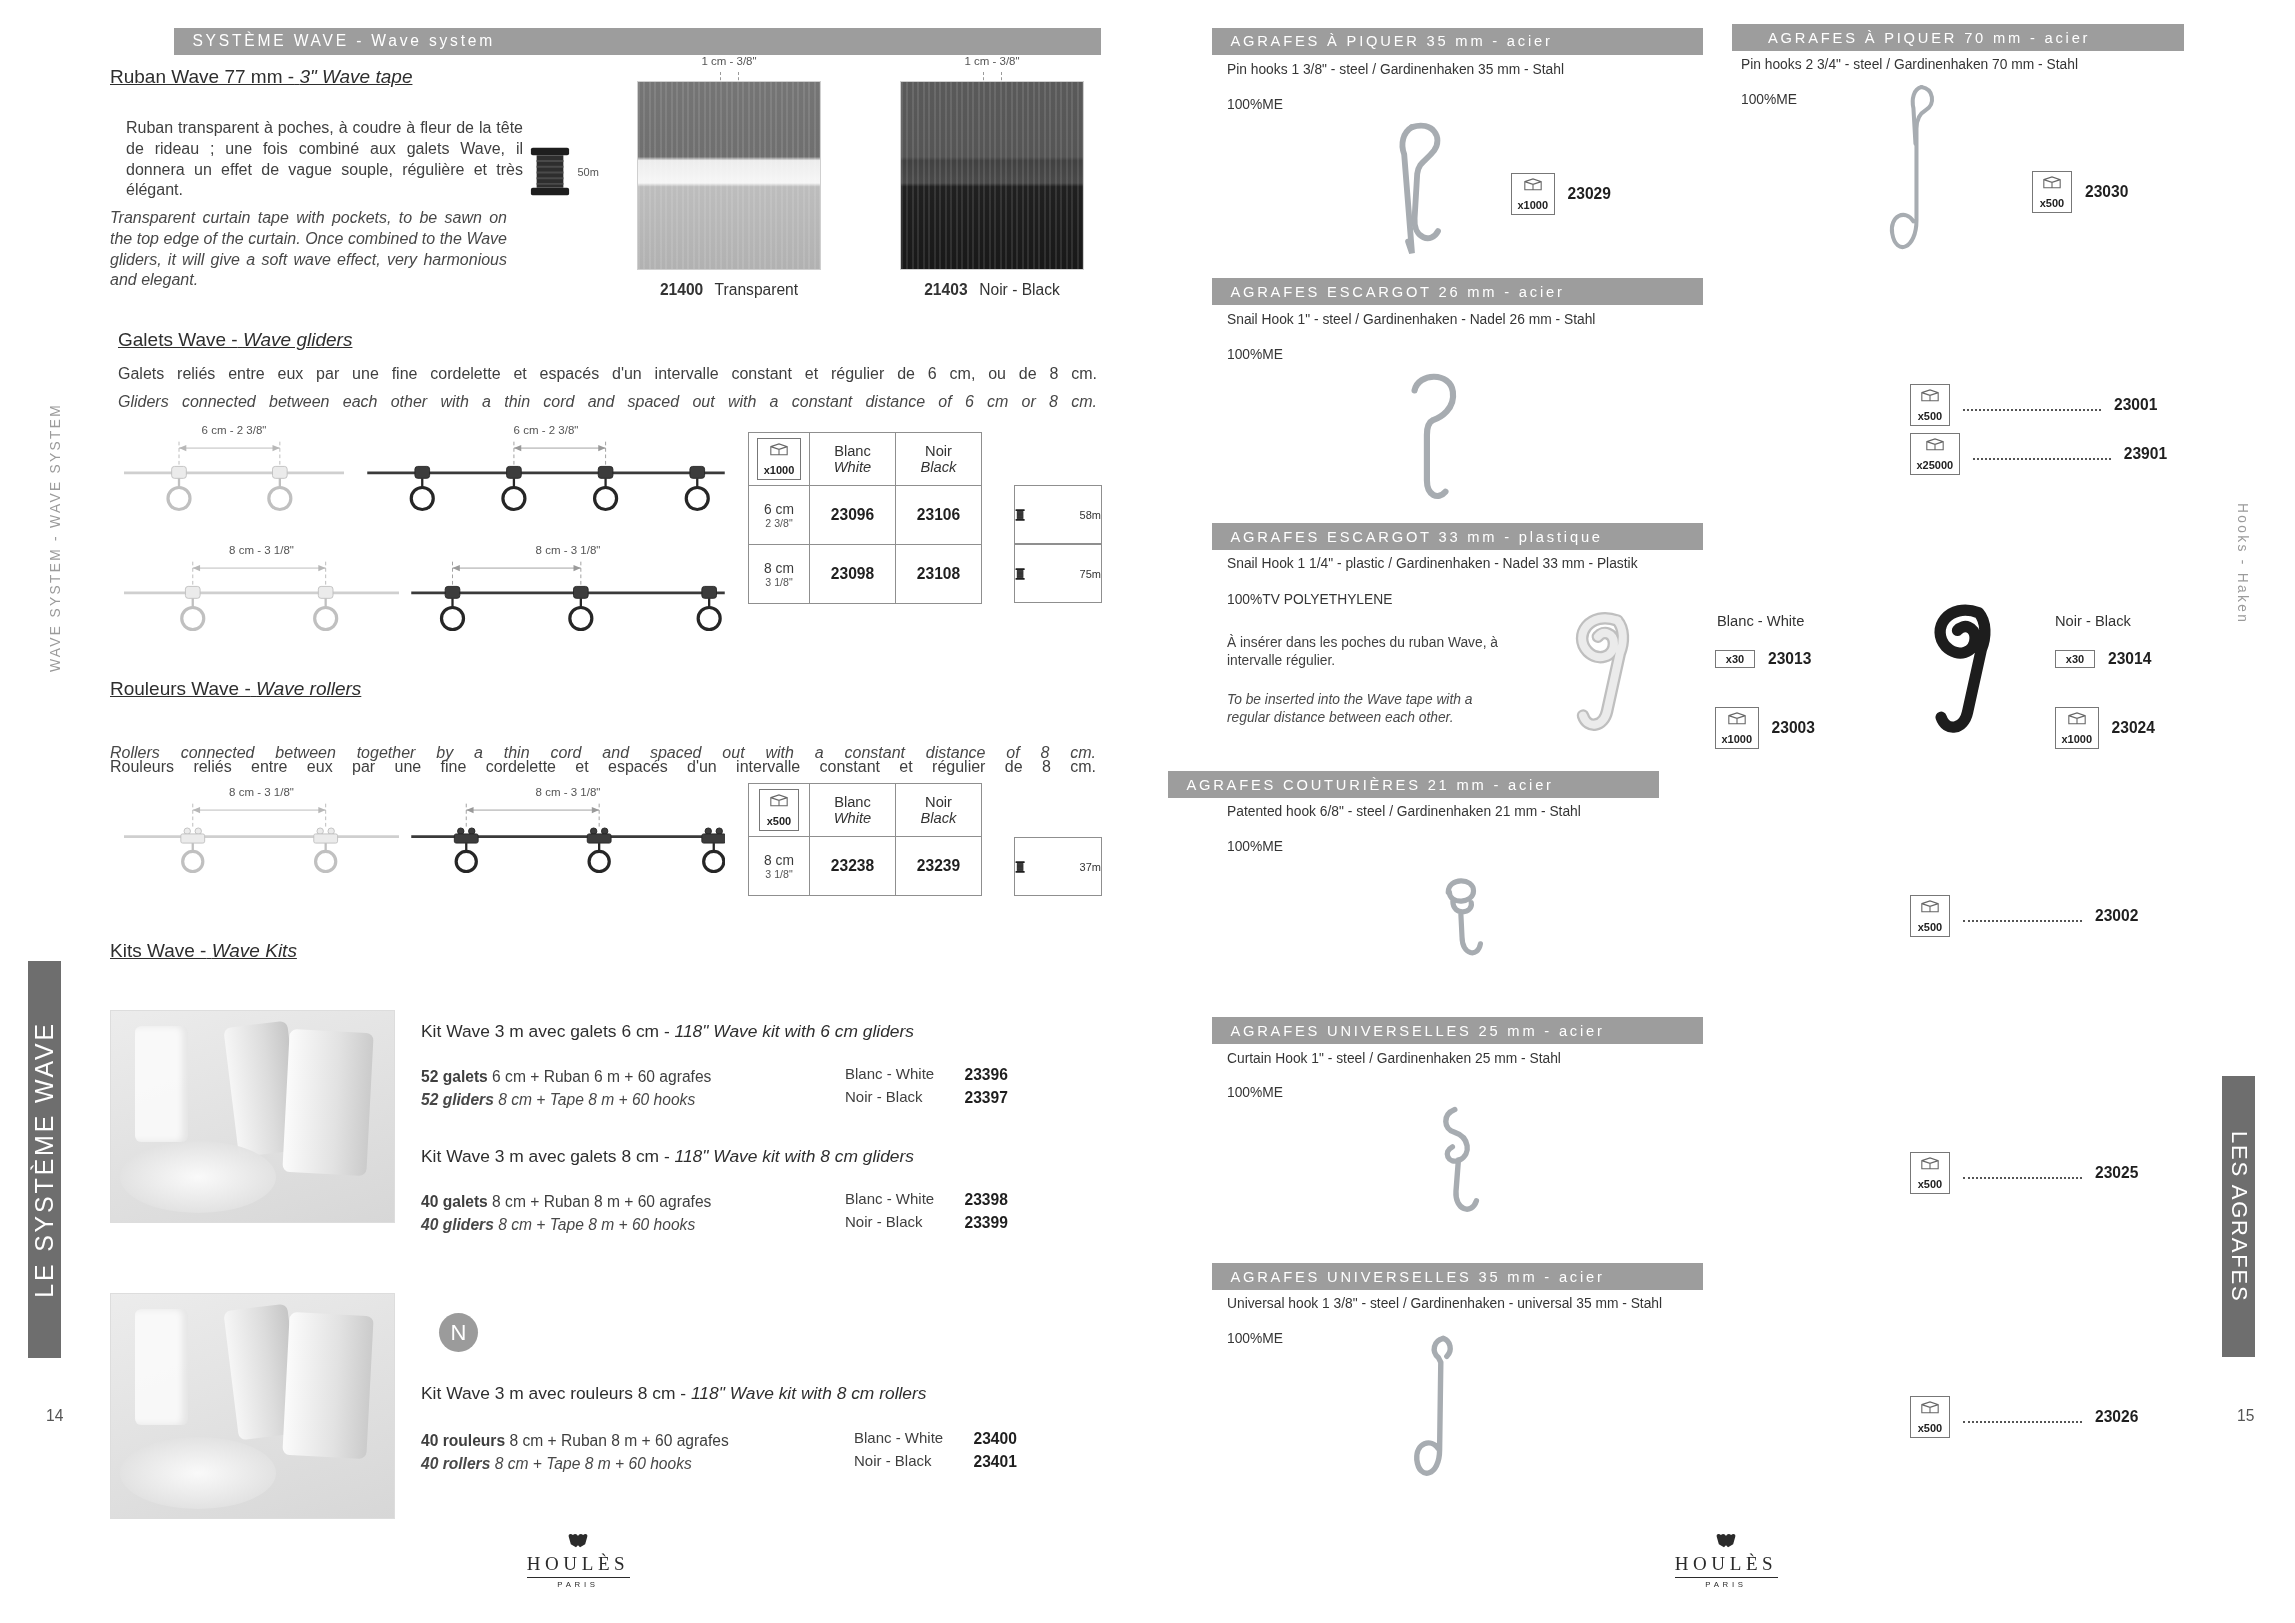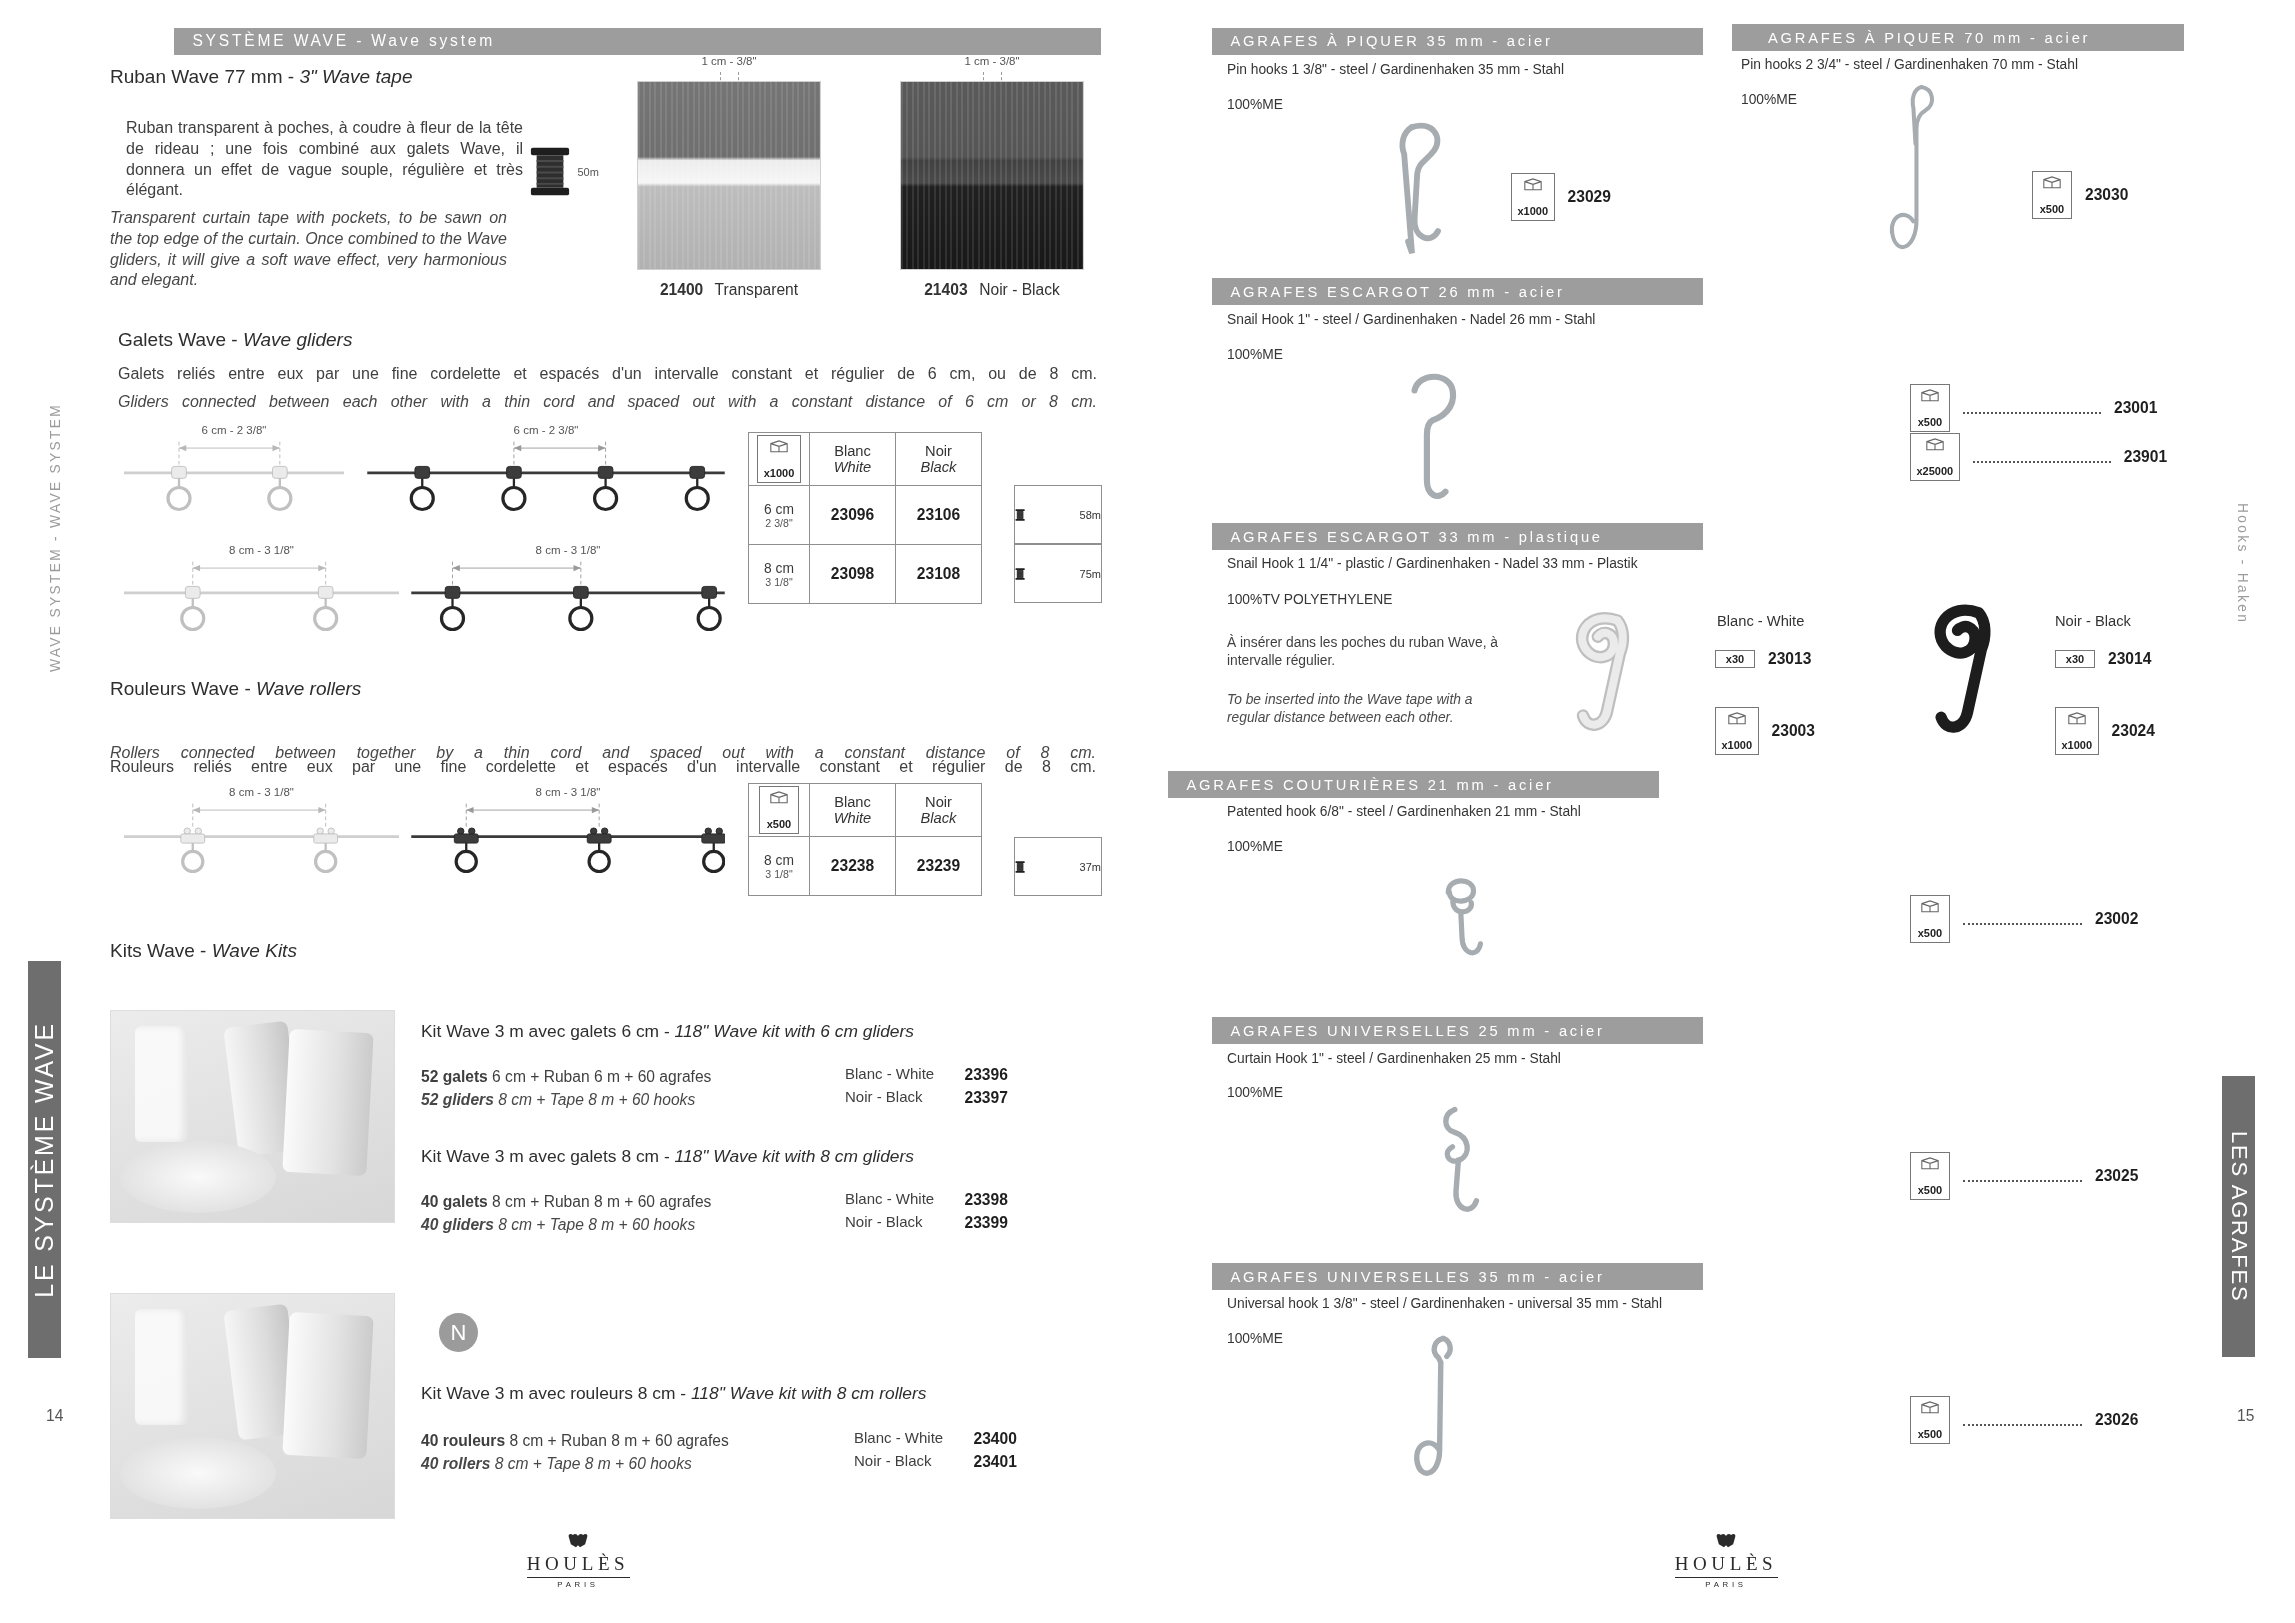--- a/index.html
+++ b/index.html
@@ -14,21 +14,21 @@
   .v-banner { position:absolute; background:#6e6e6e; color:#fff; display:flex;
               align-items:center; justify-content:center; }
   .v-banner span { writing-mode:vertical-rl; letter-spacing:2.8px; white-space:nowrap; }
   .v-banner.flip span { transform:rotate(180deg); }
   .v-gray { position:absolute; color:#9b9b9b; letter-spacing:2.3px; font-size:13.8px;
             writing-mode:vertical-rl; white-space:nowrap; }
   .v-gray.flip { transform:rotate(180deg); }
   .pagenum { position:absolute; font-size:15.6px; color:#555; }
 
   
-  .h2 { position:absolute; font-size:19px; color:#2e2e2e; white-space:nowrap; }
+  .h2 { position:absolute; font-size:19px; color:#2e2e2e; white-space:nowrap;text-decoration:underline; }
   .h2 i { font-style:italic; }
   .para { position:absolute; font-size:16px; line-height:1.3; text-align:justify; color:#3f3f3f; }
   .para.en { font-style:italic; color:#484848; }
   .jline { position:absolute; font-size:16px; color:#3f3f3f; text-align:justify; text-align-last:justify; }
   .jline.en { font-style:italic; color:#484848; }
 
   
   .tape-fig { position:absolute; width:184px; height:253px; }
   .dim-label { position:absolute; top:0; width:100%; text-align:center; font-size:11.5px; color:#555; }
   .tick { position:absolute; top:16.5px; height:29px; border-left:1.8px dashed #9a9a9a; }
@@ -49,21 +49,21 @@
   .ptable td { border:1.3px solid #8f8f8f; text-align:center; vertical-align:middle; }
   .ptable .c0 { width:61px; } .ptable .c1 { width:86px; } .ptable .c2 { width:86px; }
   .ptable .hrow td { height:53px; font-size:14.7px; color:#333; }
   .ptable .drow td { height:59px; }
   .colname i { display:block; font-style:italic; }
   .sizecell b { display:block; font-weight:normal; font-size:13.8px; }
   .sizecell i { display:block; font-style:normal; font-size:10.6px; color:#555; }
   .ref { font-weight:bold; font-size:15.6px; color:#1f1f1f; }
 
   .pack { border:1.3px solid #777; background:#fff; display:inline-flex; flex-direction:column;
-          align-items:center; justify-content:center; gap:14px; padding:2.8px 5.5px; min-width:40px; }
+          align-items:center; justify-content:center; gap:8px; padding:2.8px 5.5px; min-width:40px; }
   .pack .qty { font-size:11px; font-weight:bold; color:#222; white-space:nowrap; }
   .pack.small { padding:1.8px 5.5px; }
   .spoolbox { position:absolute; width:88px; height:59px; border:1.3px solid #8f8f8f;
               display:flex; align-items:center; justify-content:center; gap:6.4px; background:#fff; }
   .spoolbox span { font-size:11px; color:#333;margin-left:48px; }
   .spool-row { position:absolute; display:flex; align-items:center; gap:6.4px; }
   .spool-row span { font-size:11px; color:#555; }
 
   
   .kitphoto { position:absolute; background:linear-gradient(160deg,#ececec,#d7d7d7); border:0.9px solid #ddd; overflow:hidden; }

